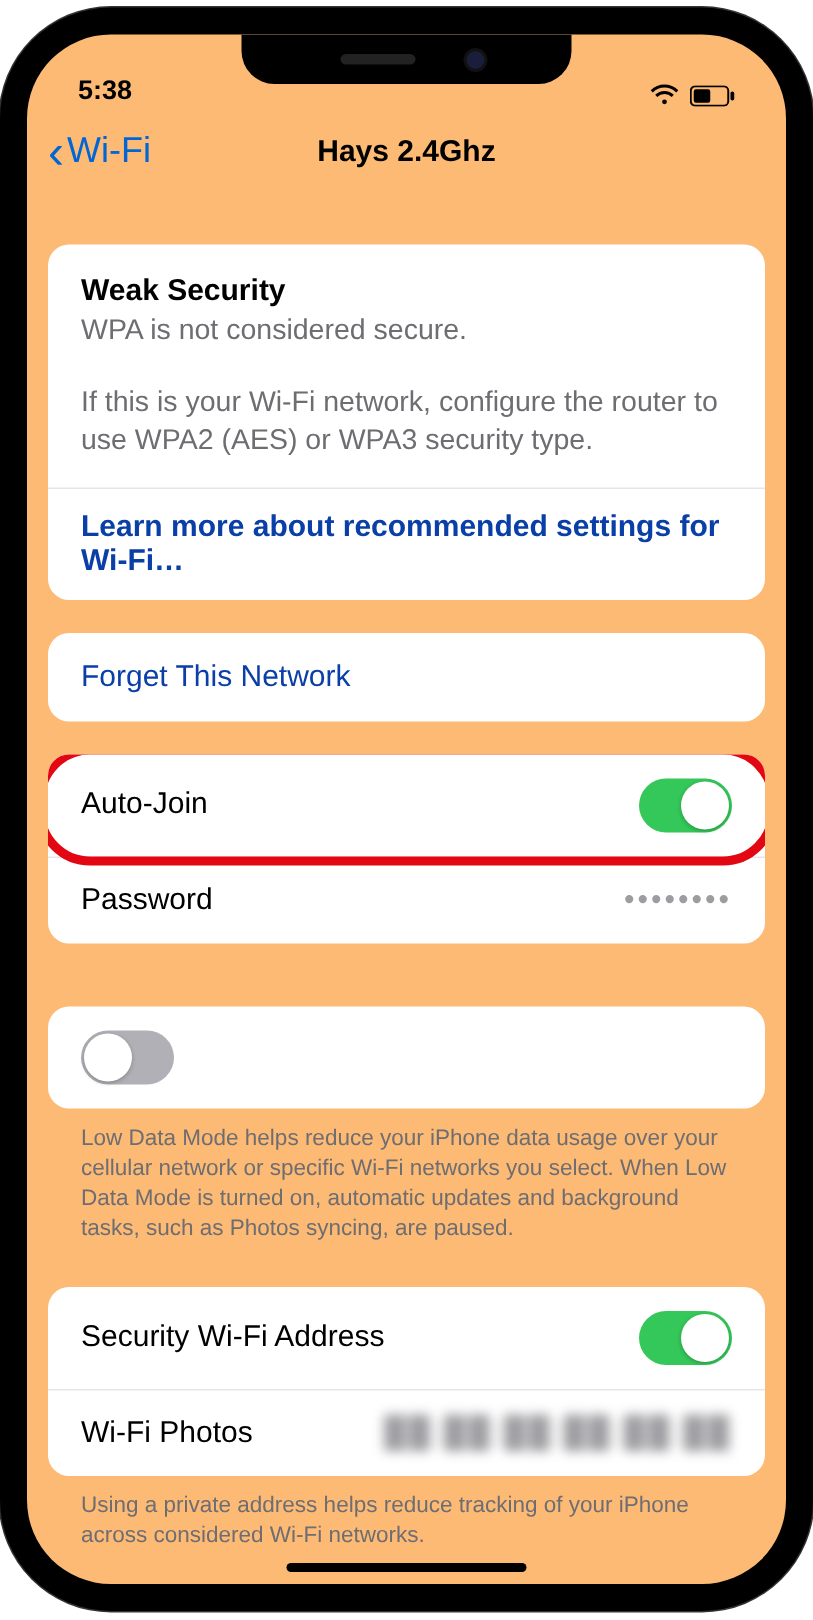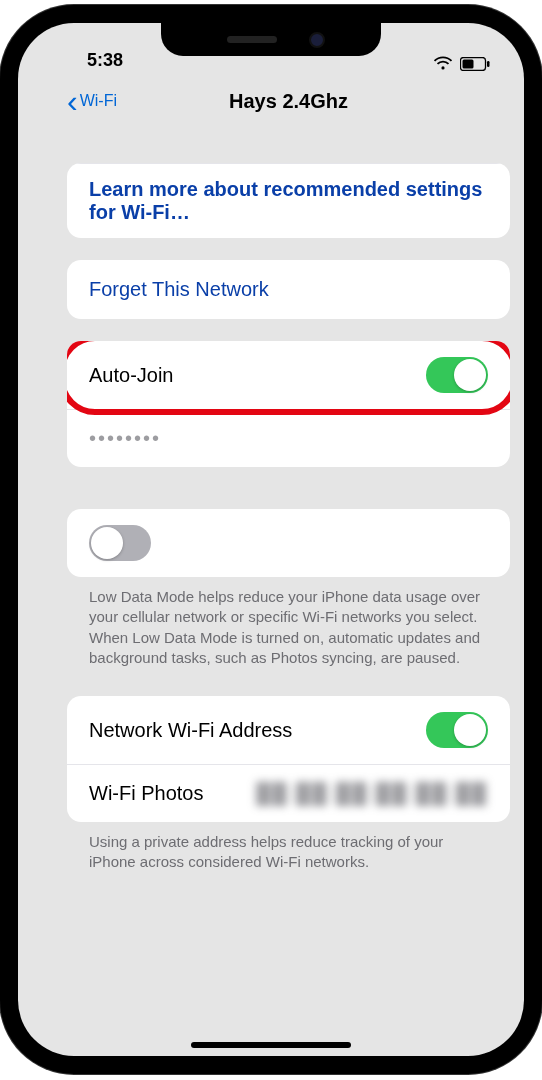--- a/index.html
+++ b/index.html
@@ -17,27 +17,26 @@
   background: #000;
   border-radius: 74px;
   padding: 18px;
   position: relative;
   margin-top: 5px;
   box-shadow: 0 0 0 1px #333;
 }
 .screen {
   width: 100%;
   height: 100%;
-  background: #e5e5e5;
+  background: #fdba74;
   border-radius: 56px;
   overflow: hidden;
   position: relative;
   display: flex;
   flex-direction: column;
-  padding-left: 35px;
 }
 .notch {
   position: absolute;
   top: 0;
   left: 50%;
   transform: translateX(-50%);
   width: 220px;
   height: 33px;
   background: #000;
   border-radius: 0 0 22px 22px;
@@ -77,21 +76,21 @@
   position: relative;
   padding: 0 14px;
 }
 .back {
   display: flex;
   align-items: center;
   color: #0066d6;
   gap: 2px;
 }
 .back-chevron { font-size: 32px; font-weight: 400; line-height:1; }
-.back-label { font-size: 16px; }
+.back-label { font-size: 24px; }
 .nav-title {
   position: absolute;
   left: 0; right: 0;
   text-align: center;
   font-weight: 700;
   font-size: 20px;
   pointer-events: none;
 }
 .content {
   flex: 1;
@@ -218,51 +217,57 @@
       <div class="back">
         <span class="back-chevron">‹</span>
         <span class="back-label">Wi-Fi</span>
       </div>
       <div class="nav-title">Hays 2.4Ghz</div>
     </div>
 
     <div class="content">
 
       <div class="card">
+        <div class="weak-sec">
+          <h3>Weak Security</h3>
+          <div class="sub">WPA is not considered secure.</div>
+          <div class="body">If this is your Wi-Fi network, configure the router to use WPA2 (AES) or WPA3 security type.</div>
+        </div>
         <div class="footer-link">Learn more about recommended settings for Wi-Fi…</div>
       </div>
 
       <div class="card mt-sm">
         <div class="forget">Forget This Network</div>
       </div>
 
       <div class="card mt-sm">
         <div class="row highlight-ring">
           <div class="label">Auto-Join</div>
           <div class="toggle on">
               <div class="knob"></div>
             </div>
         </div>
         <div class="row">
+          <div class="label">Password</div>
           <div class="value">••••••••</div>
         </div>
       </div>
 
       <div class="card mt-xs">
         <div class="row">
           <div class="toggle off">
               <div class="knob"></div>
             </div>
         </div>
       </div>
       <div class="group-footer">Low Data Mode helps reduce your iPhone data usage over your cellular network or specific Wi-Fi networks you select. When Low Data Mode is turned on, automatic updates and background tasks, such as Photos syncing, are paused.</div>
 
       <div class="card mt-xs" style="margin-top:28px">
         <div class="row">
-          <div class="label">Network Wi-Fi Address</div>
+          <div class="label">Security Wi-Fi Address</div>
           <div class="toggle on">
               <div class="knob"></div>
             </div>
         </div>
         <div class="row">
           <div class="label">Wi-Fi Photos</div>
           <div class="value blur">██:██:██:██:██:██</div>
         </div>
       </div>
       <div class="group-footer">Using a private address helps reduce tracking of your iPhone across considered Wi-Fi networks.</div>

